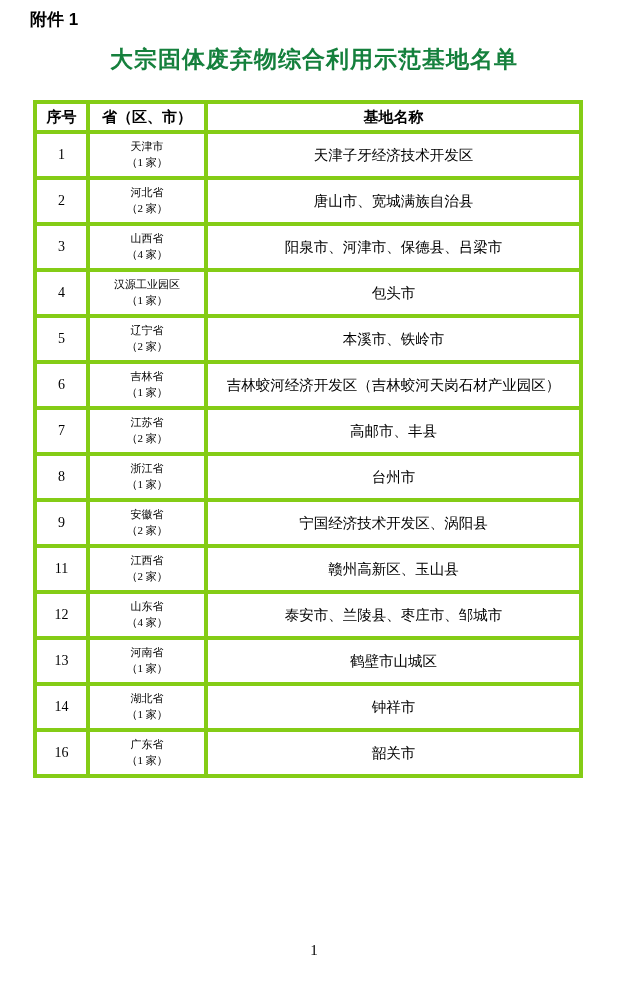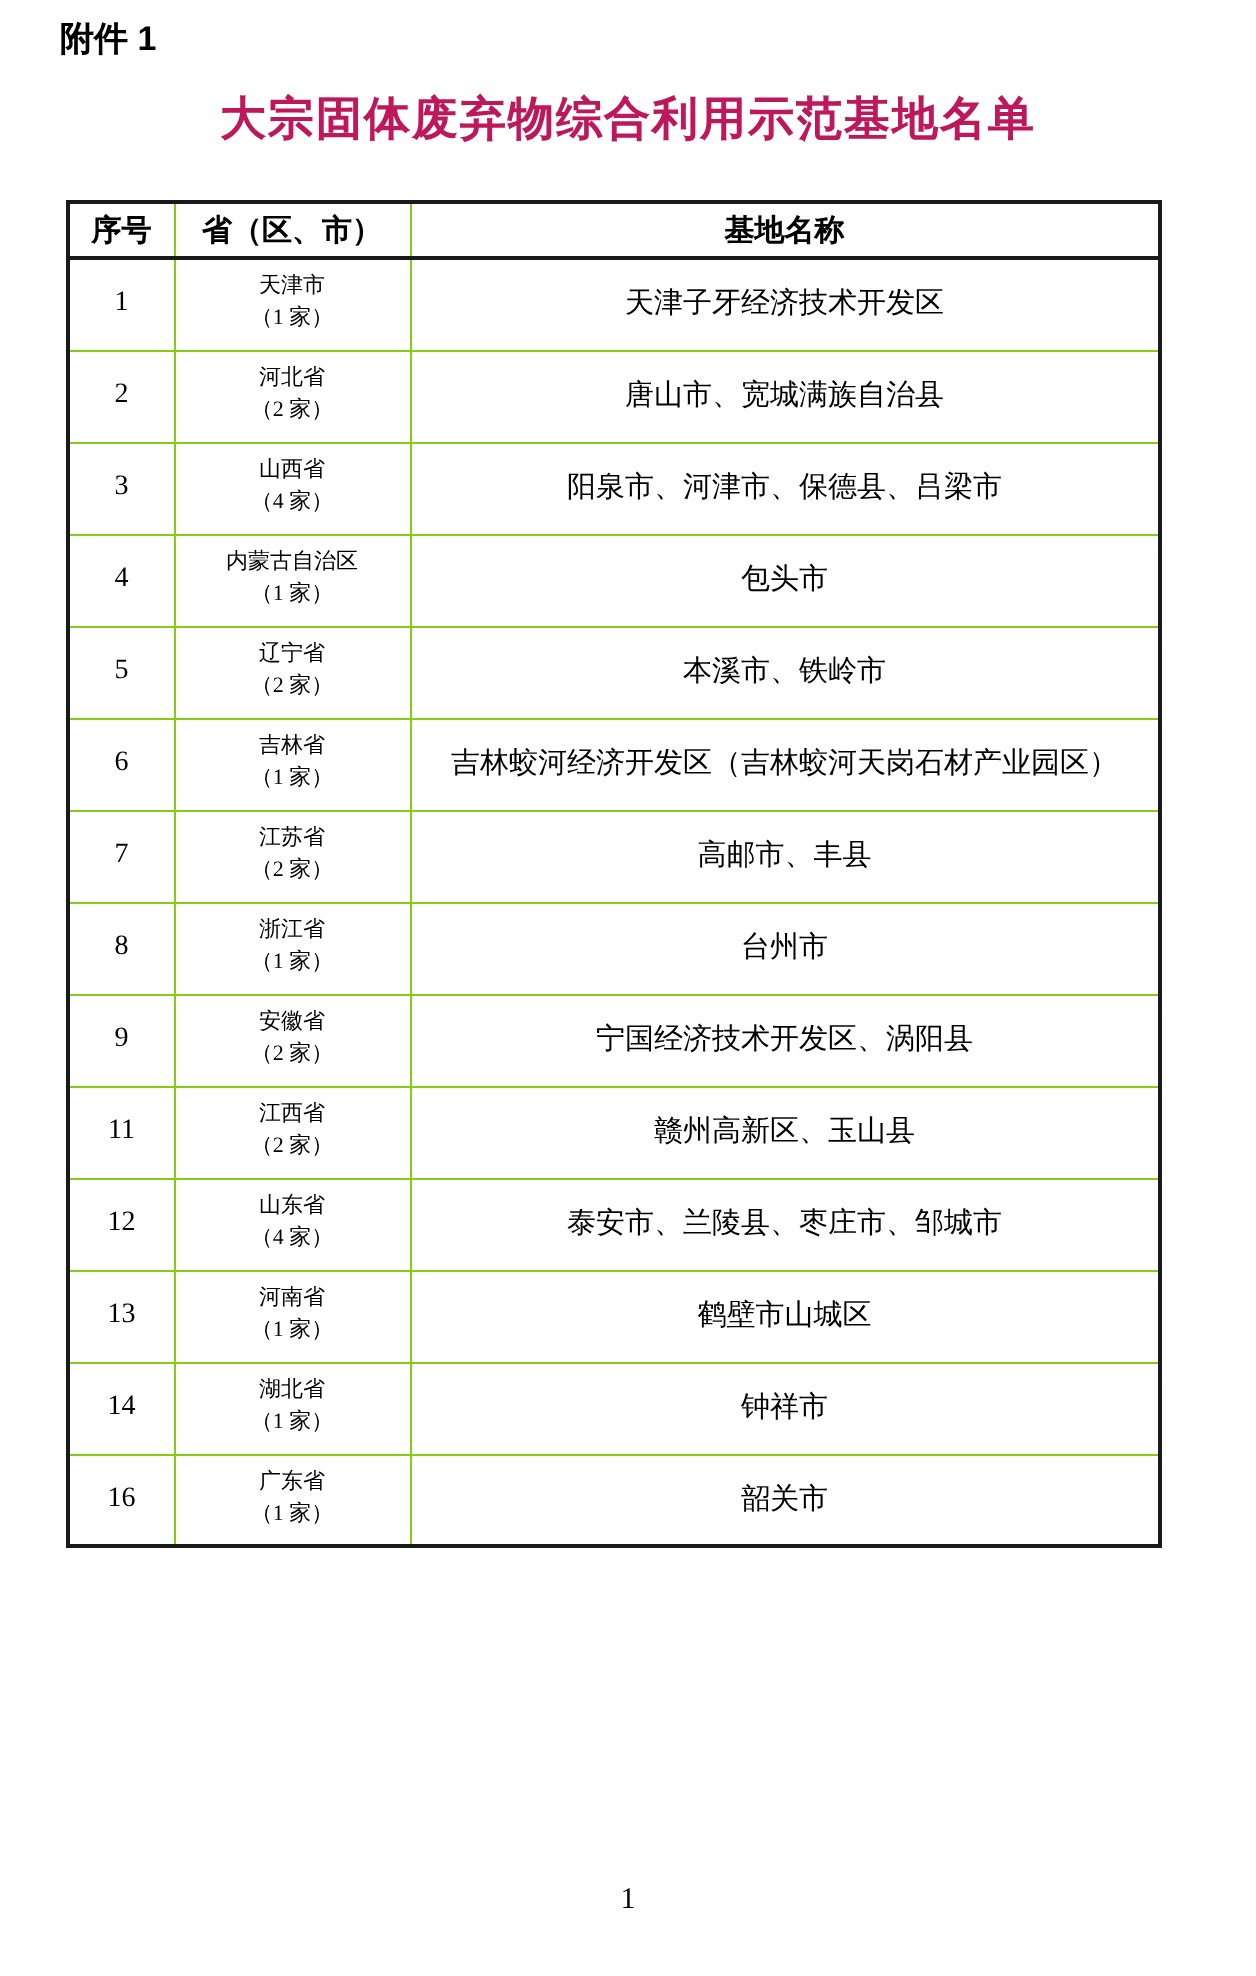--- a/index.html
+++ b/index.html
@@ -28,34 +28,34 @@
   .doc-title {
     position: absolute;
     left: 0;
     right: 0;
     top: 44px;
     text-align: center;
     font-family: "Liberation Sans", "DejaVu Sans", sans-serif;
     font-weight: bold;
     font-size: 23px;
     letter-spacing: 1px;
-    color: #be185d;
+    color: #15803d;
   }
   table.base-table {
     position: absolute;
     left: 33px;
     top: 100px;
     width: 546px;
     border-collapse: collapse;
     table-layout: fixed;
     border: 2px solid #1a1a1a;
   }
   table.base-table th,
   table.base-table td {
-    border: 1px solid #84cc16;
+    border: 4px solid #84cc16;
     padding: 2px 4px;
     text-align: center;
     vertical-align: middle;
     overflow: hidden;
   }
   table.base-table th {
     height: 22px;
     font-family: "Liberation Sans", "DejaVu Sans", sans-serif;
     font-weight: bold;
     font-size: 15px;
@@ -130,21 +130,21 @@
         <td class="c-no">3</td>
         <td class="c-prov">
           <div>山西省</div>
           <div>（4 家）</div>
         </td>
         <td class="c-base">阳泉市、河津市、保德县、吕梁市</td>
       </tr>
       <tr class="data-row">
         <td class="c-no">4</td>
         <td class="c-prov">
-          <div>内蒙古自治区</div>
+          <div>汉源工业园区</div>
           <div>（1 家）</div>
         </td>
         <td class="c-base">包头市</td>
       </tr>
       <tr class="data-row">
         <td class="c-no">5</td>
         <td class="c-prov">
           <div>辽宁省</div>
           <div>（2 家）</div>
         </td>

